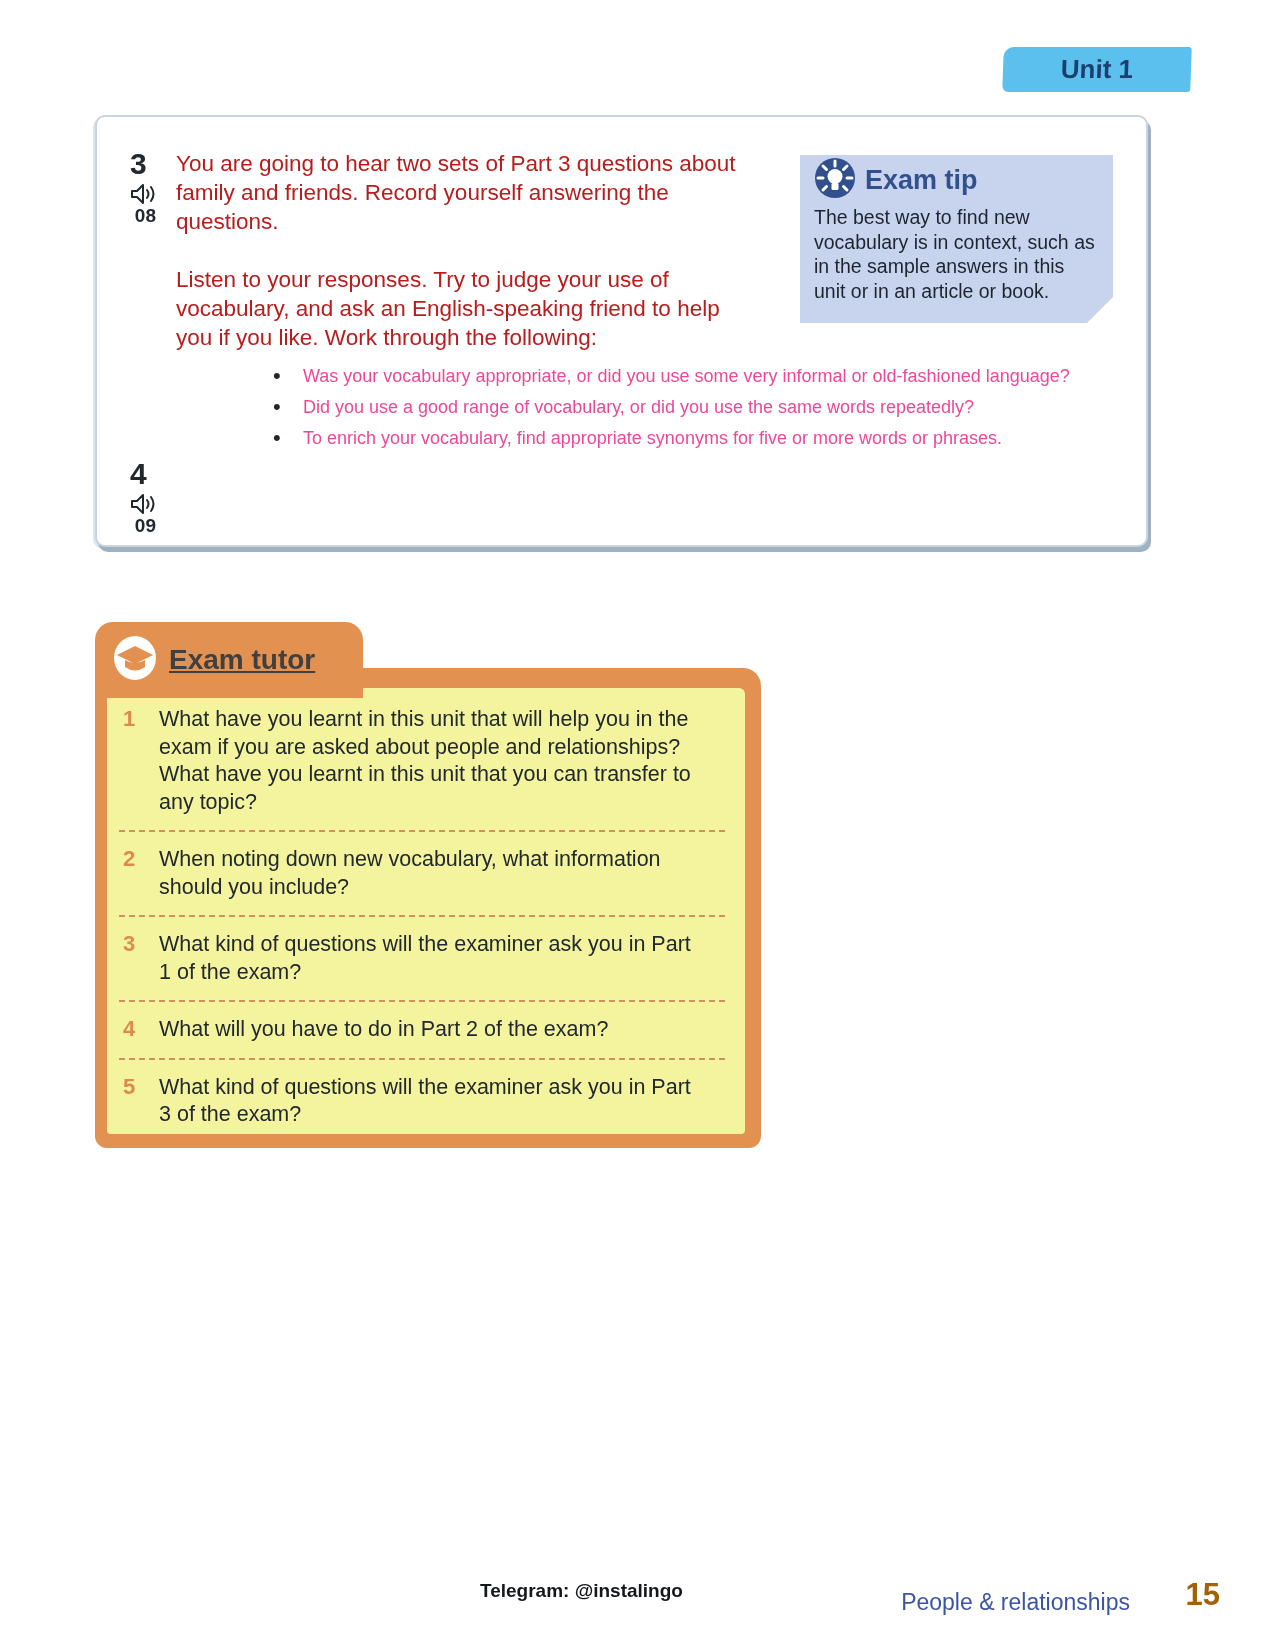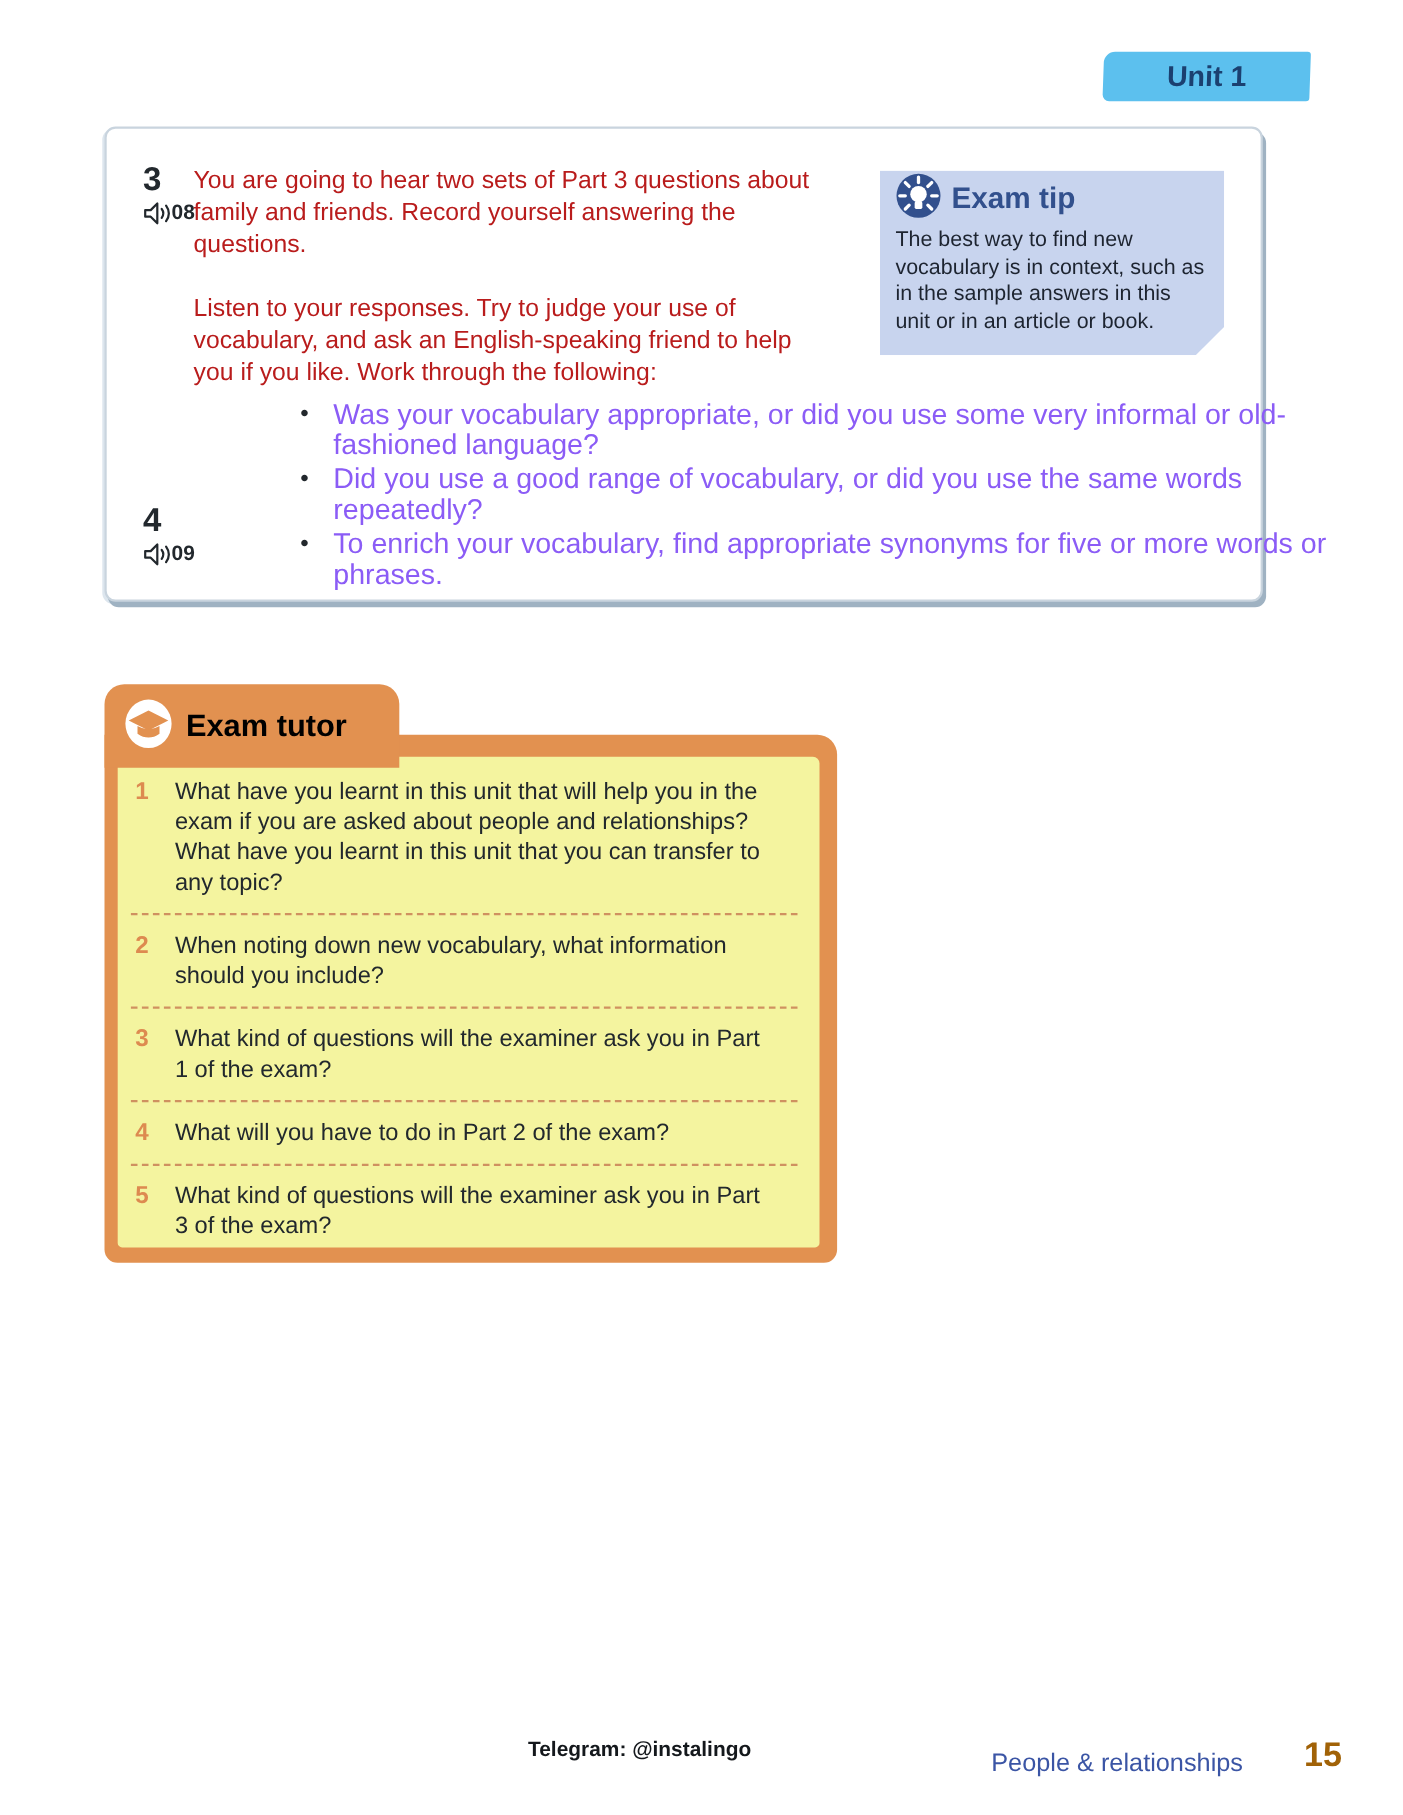--- a/index.html
+++ b/index.html
@@ -25,51 +25,51 @@
     position:absolute;left:95px;top:115px;width:1053px;height:432px;
     background:#ffffff;
     border:2px solid #c9d4de;
     border-radius:10px;
     box-shadow:3px 5px 0 #9fb2c2, -2px 2px 0 #dde6ee;
     box-sizing:border-box;
   }
   .exercise{position:absolute;display:flex;}
   .ex-gutter{width:46px;flex:0 0 46px;display:flex;flex-direction:column;align-items:flex-start;}
   .ex-num{font-size:30px;font-weight:bold;color:#22282d;line-height:1;}
-  .audio-badge{margin-top:4px;display:flex;flex-direction:row;align-items:flex-start;}
+  .audio-badge{margin-top:4px;display:flex;flex-direction:column;align-items:flex-end;}
   .audio-badge svg{display:block;}
   .audio-track{font-size:19px;font-weight:bold;color:#22282d;line-height:1;margin-top:1px;}
   .ex-body{font-size:22.5px;line-height:29px;color:#b91c1c;}
   .ex-body p{margin:0 0 29px 0;}
   .ex-body p:last-child{margin-bottom:0;}
 
   .bullet-list{position:absolute;left:176px;top:245px;width:940px;}
   .bullet-row{display:flex;align-items:flex-start;margin-bottom:3px;}
   .bullet-dot{flex:0 0 30px;font-size:22px;line-height:28px;color:#22282d;}
-  .bullet-text{font-size:26px;line-height:28px;color:#8b5cf6;}
+  .bullet-text{font-size:18px;line-height:28px;color:#ec4899;}
 
   
   .exam-tip{
     position:absolute;left:703px;top:38px;width:313px;height:168px;
     background:#c8d4ee;
     clip-path:polygon(0 0,100% 0,100% calc(100% - 26px),calc(100% - 26px) 100%,0 100%);
     padding:2px 14px 10px 14px;box-sizing:border-box;
   }
   .exam-tip-head{display:flex;align-items:center;gap:9px;margin-bottom:2px;}
   .exam-tip-title{font-size:27px;font-weight:bold;color:#32508d;}
   .exam-tip-body{font-size:19.5px;line-height:24.5px;color:#1d2430;}
 
   
   .tutor-header{
     position:absolute;left:95px;top:622px;width:268px;height:76px;
     background:#e29150;border-radius:18px 18px 0 0;
     display:flex;align-items:center;gap:10px;
     padding-left:16px;box-sizing:border-box;z-index:3;
   }
-  .tutor-title{color:#000000;font-weight:bold;font-size:28px;}
+  .tutor-title{color:#404040;font-weight:bold;font-size:28px;text-decoration:underline;}
   .tutor-panel{
     position:absolute;left:95px;top:668px;width:666px;height:480px;
     background:#e29150;
     border-radius:0 18px 12px 12px;
     padding:20px 16px 14px 12px;box-sizing:border-box;z-index:2;
   }
   .tutor-inner{
     background:#f4f49f;width:100%;height:100%;
     border-radius:0 6px 4px 4px;
     padding:18px 20px 10px 12px;box-sizing:border-box;

